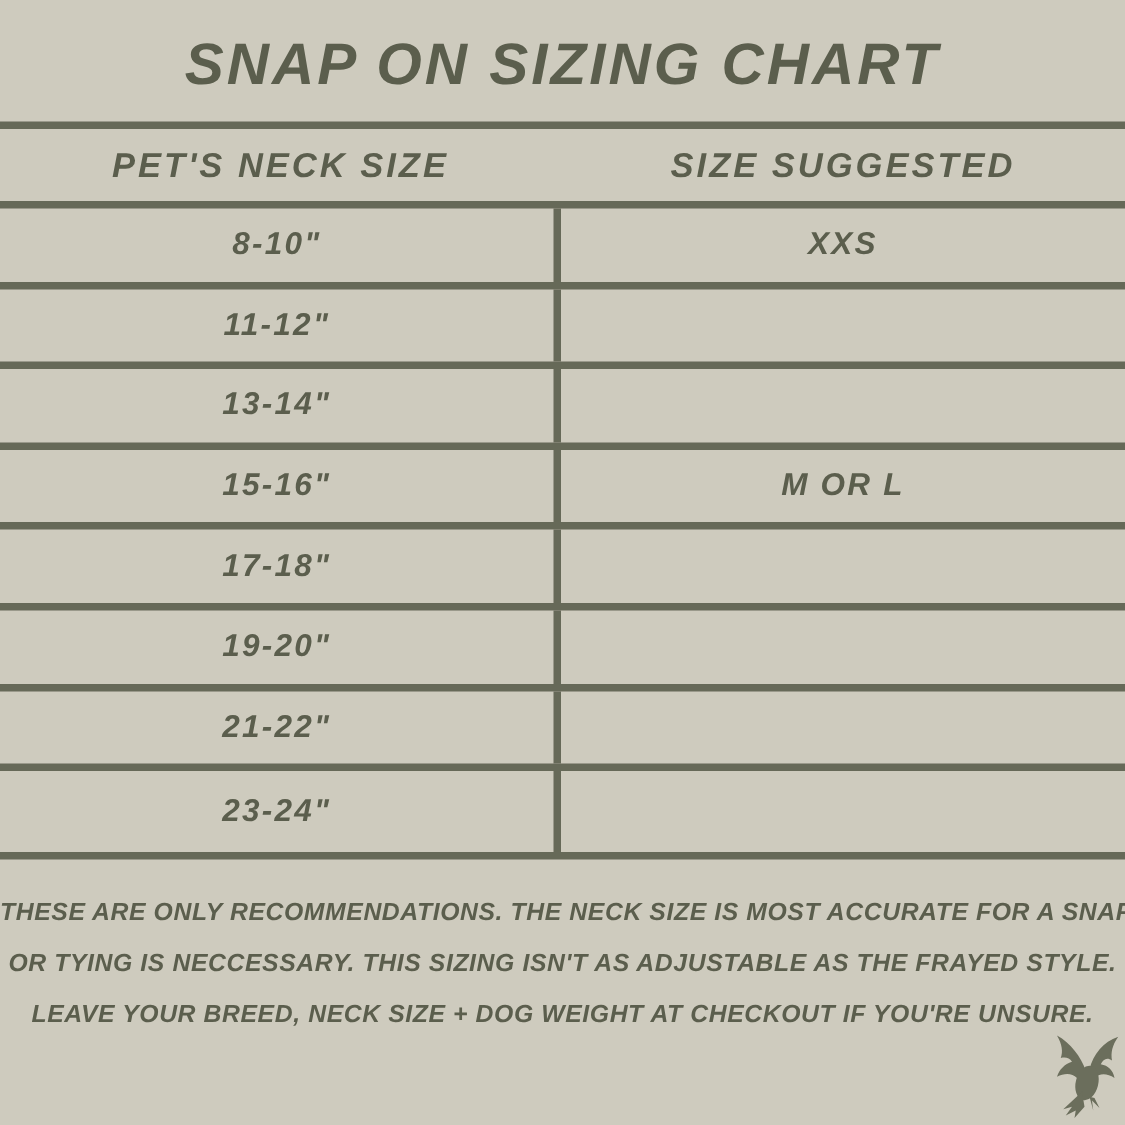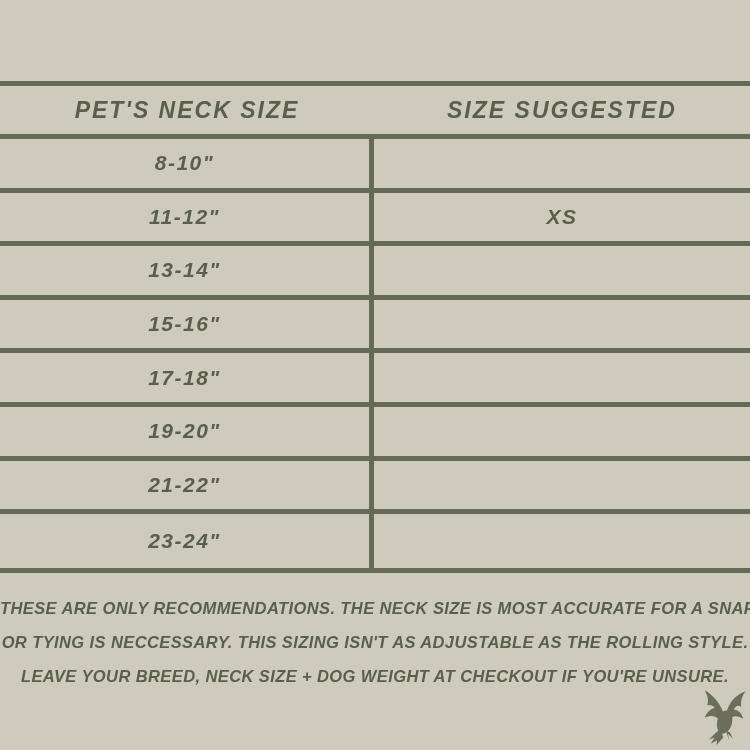--- a/index.html
+++ b/index.html
@@ -82,57 +82,59 @@
     position: absolute;
     right: 2px; bottom: 2px;
     width: 50px; height: 62px;
   }
 </style>
 </head>
 <body>
 
 <div class="canvas">
 
+  <div class="title">SNAP ON SIZING CHART</div>
 
   <div class="sizing-table">
     <div class="header-row">
       <div class="header-cell left">PET'S NECK SIZE</div>
       <div class="header-cell right">SIZE SUGGESTED</div>
     </div>
 
     <div class="body-row">
       <div class="cell left">8-10"</div>
+      <div class="cell right">XXS</div>
     </div>
     <div class="body-row">
       <div class="cell left">11-12"</div>
-      <div class="cell right">XS</div>
     </div>
     <div class="body-row">
       <div class="cell left">13-14"</div>
     </div>
     <div class="body-row">
       <div class="cell left">15-16"</div>
+      <div class="cell right">M OR L</div>
     </div>
     <div class="body-row">
       <div class="cell left">17-18"</div>
     </div>
     <div class="body-row">
       <div class="cell left">19-20"</div>
     </div>
     <div class="body-row">
       <div class="cell left">21-22"</div>
     </div>
     <div class="body-row">
       <div class="cell left">23-24"</div>
     </div>
   </div>
 
   <div class="footnote">
     <div>THESE ARE ONLY RECOMMENDATIONS. THE NECK SIZE IS MOST ACCURATE FOR A SNAP</div>
-    <div>OR TYING IS NECCESSARY. THIS SIZING ISN'T AS ADJUSTABLE AS THE ROLLING STYLE.</div>
+    <div>OR TYING IS NECCESSARY. THIS SIZING ISN'T AS ADJUSTABLE AS THE FRAYED STYLE.</div>
     <div>LEAVE YOUR BREED, NECK SIZE +  DOG WEIGHT AT CHECKOUT IF YOU'RE UNSURE.</div>
   </div>
 
   <svg class="bird-logo" viewBox="0 0 60 70" xmlns="http://www.w3.org/2000/svg">
     <g fill="#6b6e5c">
 
       <path d="M31 31 C27 20 19 9 8 3 C12 10 13 16 11 21 C15 20 18 21 20 24 C14 26 10 30 8 36 C14 33 20 33 24 37 Z"></path>
 
       <path d="M34 30 C37 18 45 8 57 4 C52 11 51 17 52 23 C48 20 45 22 43 26 C49 27 53 31 54 37 C48 33 42 33 38 37 Z"></path>
 

